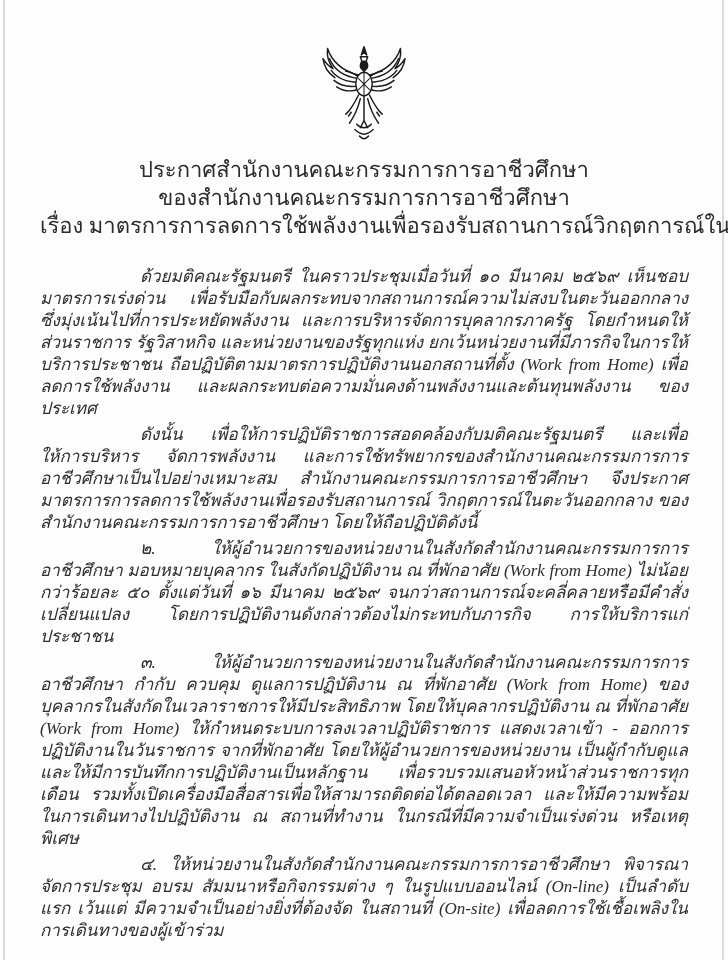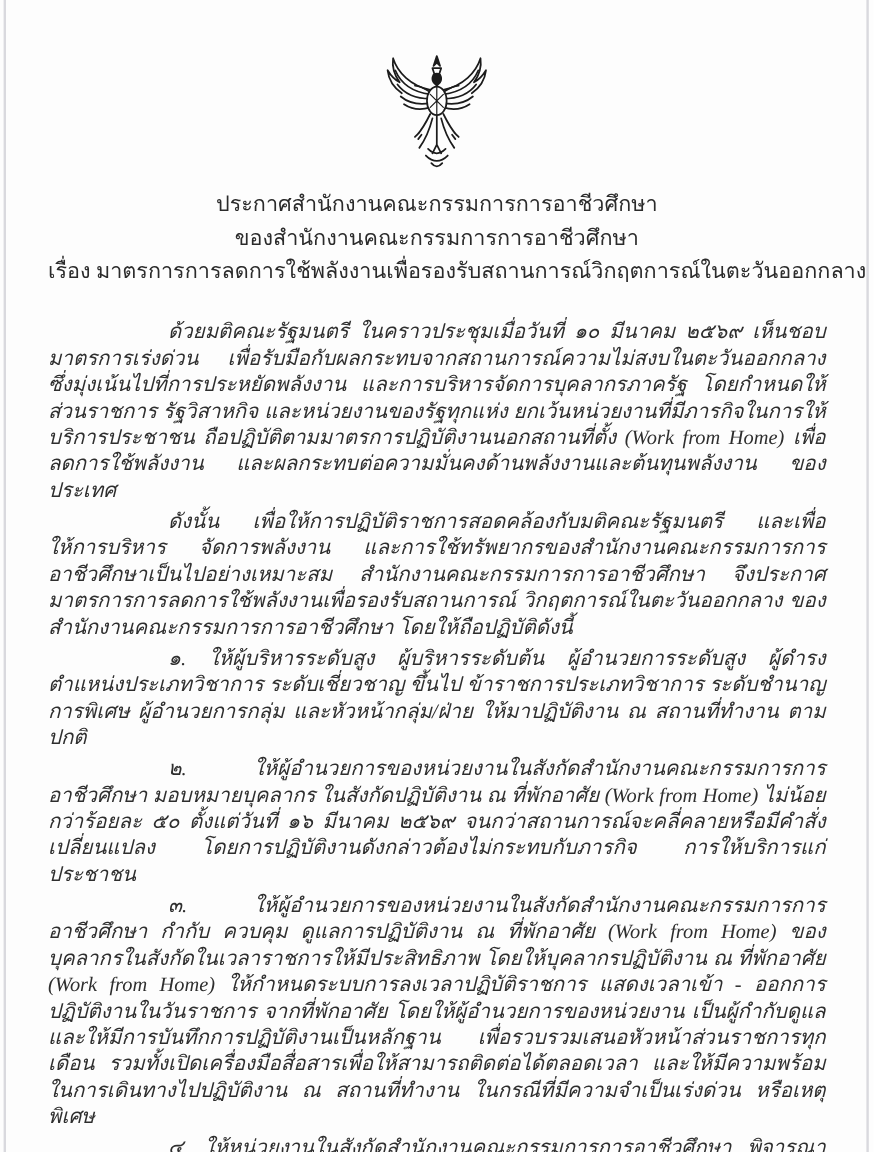--- a/index.html
+++ b/index.html
@@ -13,21 +13,21 @@
   }
   .edge { position:absolute; top:0; bottom:0; width:2px; background:#d9d9de; }
   .edge-left  { left:3px; }
   .edge-right { right:4px; }
 
   .doc { position:absolute; top:0; left:0; right:0; bottom:0; padding:0 40px; }
 
   .emblem-wrap { text-align:center; margin-top:44px; height:104px; }
   .emblem-wrap svg { display:inline-block; }
 
-  .titles { text-align:center; margin-top:8px; font-size:18px; line-height:28px; color:#2b2b2b; }
+  .titles { text-align:center; margin-top:8px; font-size:22px; line-height:28px; color:#2b2b2b; }
   .titles div { white-space:nowrap; }
 
   .body-text { margin-top:26px; font-size:17px; line-height:22px; text-align:justify; color:#2e2e2e; }
   .body-text p { margin:0 0 4px 0; text-indent:100px;font-style:italic; }
 </style>
 </head>
 <body>
 
 <div class="screen">
   <div class="edge edge-left"></div>
@@ -75,20 +75,19 @@
 
     <div class="titles">
       <div>ประกาศสำนักงานคณะกรรมการการอาชีวศึกษา</div>
       <div>ของสำนักงานคณะกรรมการการอาชีวศึกษา</div>
       <div>เรื่อง  มาตรการการลดการใช้พลังงานเพื่อรองรับสถานการณ์วิกฤตการณ์ในตะวันออกกลาง</div>
     </div>
 
     <div class="body-text">
       <p>ด้วยมติคณะรัฐมนตรี ในคราวประชุมเมื่อวันที่ ๑๐ มีนาคม ๒๕๖๙ เห็นชอบมาตรการเร่งด่วน เพื่อรับมือกับผลกระทบจากสถานการณ์ความไม่สงบในตะวันออกกลาง ซึ่งมุ่งเน้นไปที่การประหยัดพลังงาน และการบริหารจัดการบุคลากรภาครัฐ โดยกำหนดให้ส่วนราชการ รัฐวิสาหกิจ และหน่วยงานของรัฐทุกแห่ง ยกเว้นหน่วยงานที่มีภารกิจในการให้บริการประชาชน ถือปฏิบัติตามมาตรการปฏิบัติงานนอกสถานที่ตั้ง (Work from Home) เพื่อลดการใช้พลังงาน และผลกระทบต่อความมั่นคงด้านพลังงานและต้นทุนพลังงาน ของประเทศ</p>
       <p>ดังนั้น เพื่อให้การปฏิบัติราชการสอดคล้องกับมติคณะรัฐมนตรี และเพื่อให้การบริหาร จัดการพลังงาน และการใช้ทรัพยากรของสำนักงานคณะกรรมการการอาชีวศึกษาเป็นไปอย่างเหมาะสม สำนักงานคณะกรรมการการอาชีวศึกษา จึงประกาศมาตรการการลดการใช้พลังงานเพื่อรองรับสถานการณ์ วิกฤตการณ์ในตะวันออกกลาง ของสำนักงานคณะกรรมการการอาชีวศึกษา โดยให้ถือปฏิบัติดังนี้</p>
-      <p>๑. ให้ผู้บริหารระดับสูง ผู้บริหารระดับต้น ผู้อำนวยการระดับสูง ผู้ดำรงตำแหน่งประเภทวิชาการ ระดับเชี่ยวชาญ ขึ้นไป ข้าราชการประเภทวิชาการ ระดับชำนาญการพิเศษ ผู้อำนวยการกลุ่ม และหัวหน้ากลุ่ม/ฝ่าย ให้มาปฏิบัติงาน ณ สถานที่ทำงาน ตามปกติ</p>
       <p>๒. ให้ผู้อำนวยการของหน่วยงานในสังกัดสำนักงานคณะกรรมการการอาชีวศึกษา มอบหมายบุคลากร ในสังกัดปฏิบัติงาน ณ ที่พักอาศัย (Work from Home) ไม่น้อยกว่าร้อยละ ๕๐ ตั้งแต่วันที่ ๑๖ มีนาคม ๒๕๖๙ จนกว่าสถานการณ์จะคลี่คลายหรือมีคำสั่งเปลี่ยนแปลง โดยการปฏิบัติงานดังกล่าวต้องไม่กระทบกับภารกิจ การให้บริการแก่ประชาชน</p>
       <p>๓. ให้ผู้อำนวยการของหน่วยงานในสังกัดสำนักงานคณะกรรมการการอาชีวศึกษา กำกับ ควบคุม ดูแลการปฏิบัติงาน ณ ที่พักอาศัย (Work from Home) ของบุคลากรในสังกัดในเวลาราชการให้มีประสิทธิภาพ โดยให้บุคลากรปฏิบัติงาน ณ ที่พักอาศัย (Work from Home) ให้กำหนดระบบการลงเวลาปฏิบัติราชการ แสดงเวลาเข้า - ออกการปฏิบัติงานในวันราชการ จากที่พักอาศัย โดยให้ผู้อำนวยการของหน่วยงาน เป็นผู้กำกับดูแล และให้มีการบันทึกการปฏิบัติงานเป็นหลักฐาน เพื่อรวบรวมเสนอหัวหน้าส่วนราชการทุกเดือน รวมทั้งเปิดเครื่องมือสื่อสารเพื่อให้สามารถติดต่อได้ตลอดเวลา และให้มีความพร้อมในการเดินทางไปปฏิบัติงาน ณ สถานที่ทำงาน ในกรณีที่มีความจำเป็นเร่งด่วน หรือเหตุพิเศษ</p>
       <p>๔. ให้หน่วยงานในสังกัดสำนักงานคณะกรรมการการอาชีวศึกษา พิจารณาจัดการประชุม อบรม สัมมนาหรือกิจกรรมต่าง ๆ ในรูปแบบออนไลน์ (On-line) เป็นลำดับแรก เว้นแต่ มีความจำเป็นอย่างยิ่งที่ต้องจัด ในสถานที่ (On-site) เพื่อลดการใช้เชื้อเพลิงในการเดินทางของผู้เข้าร่วม</p>
     </div>
 
   </div>
 </div>
 
 </body></html>

